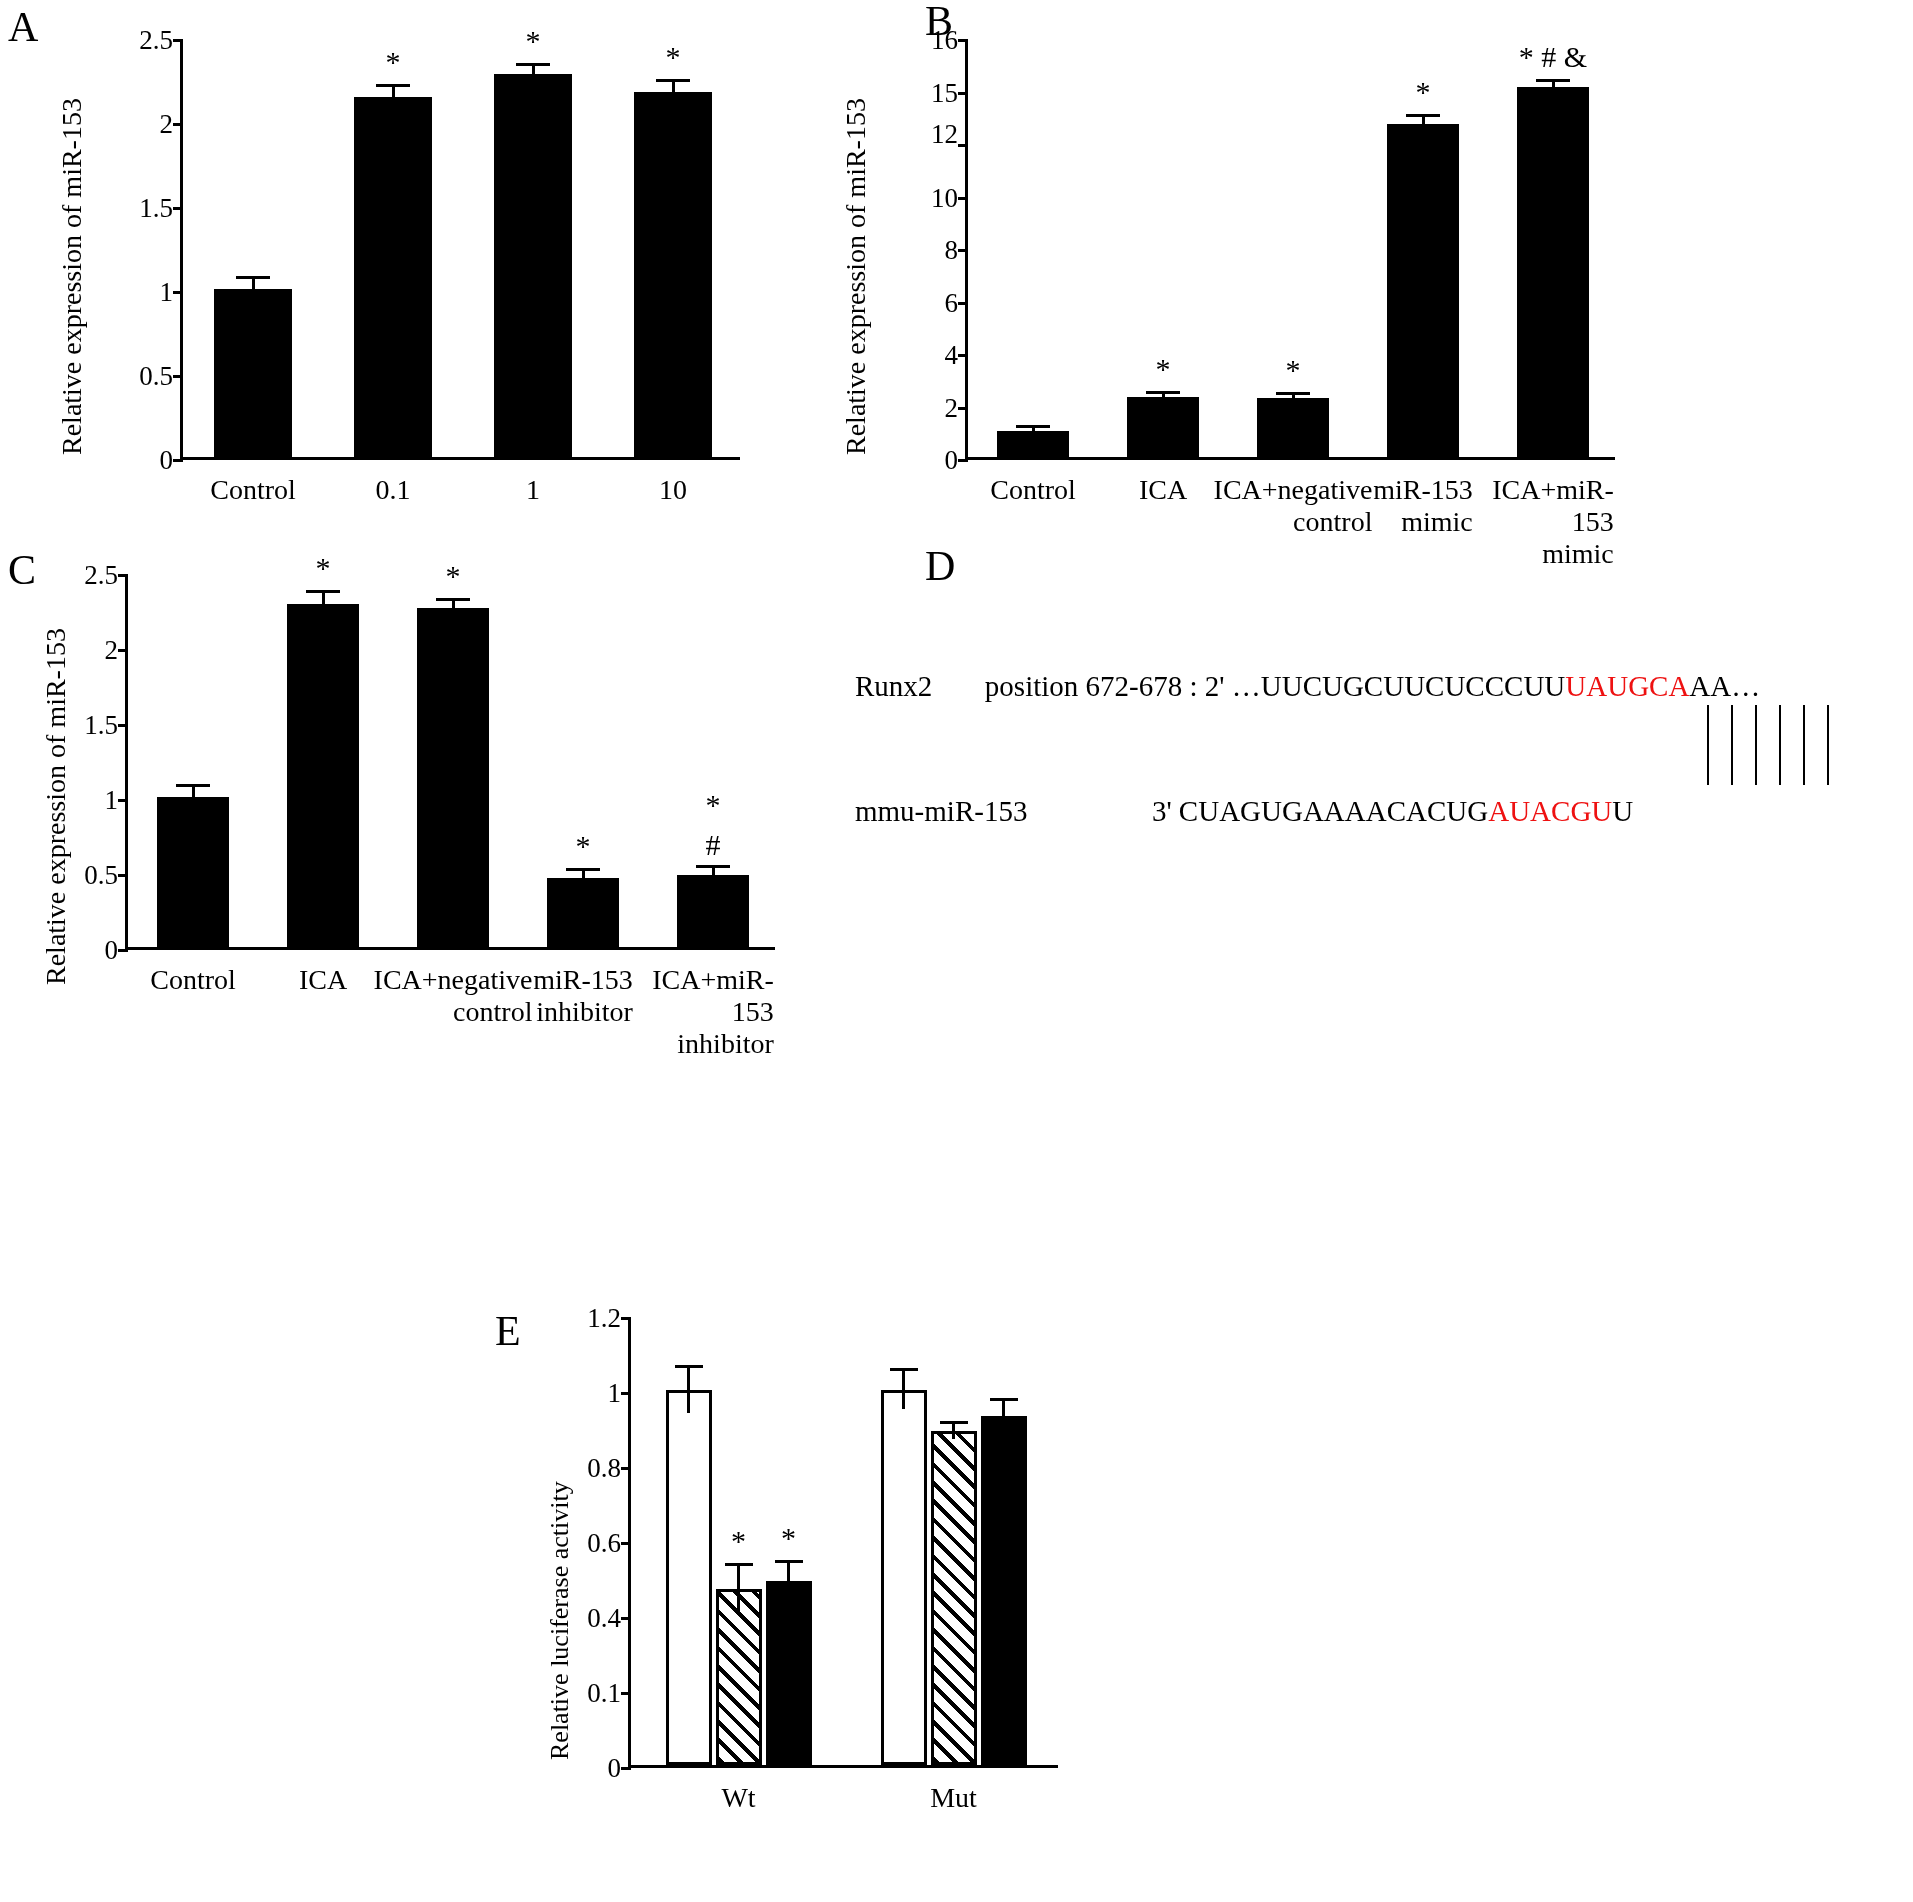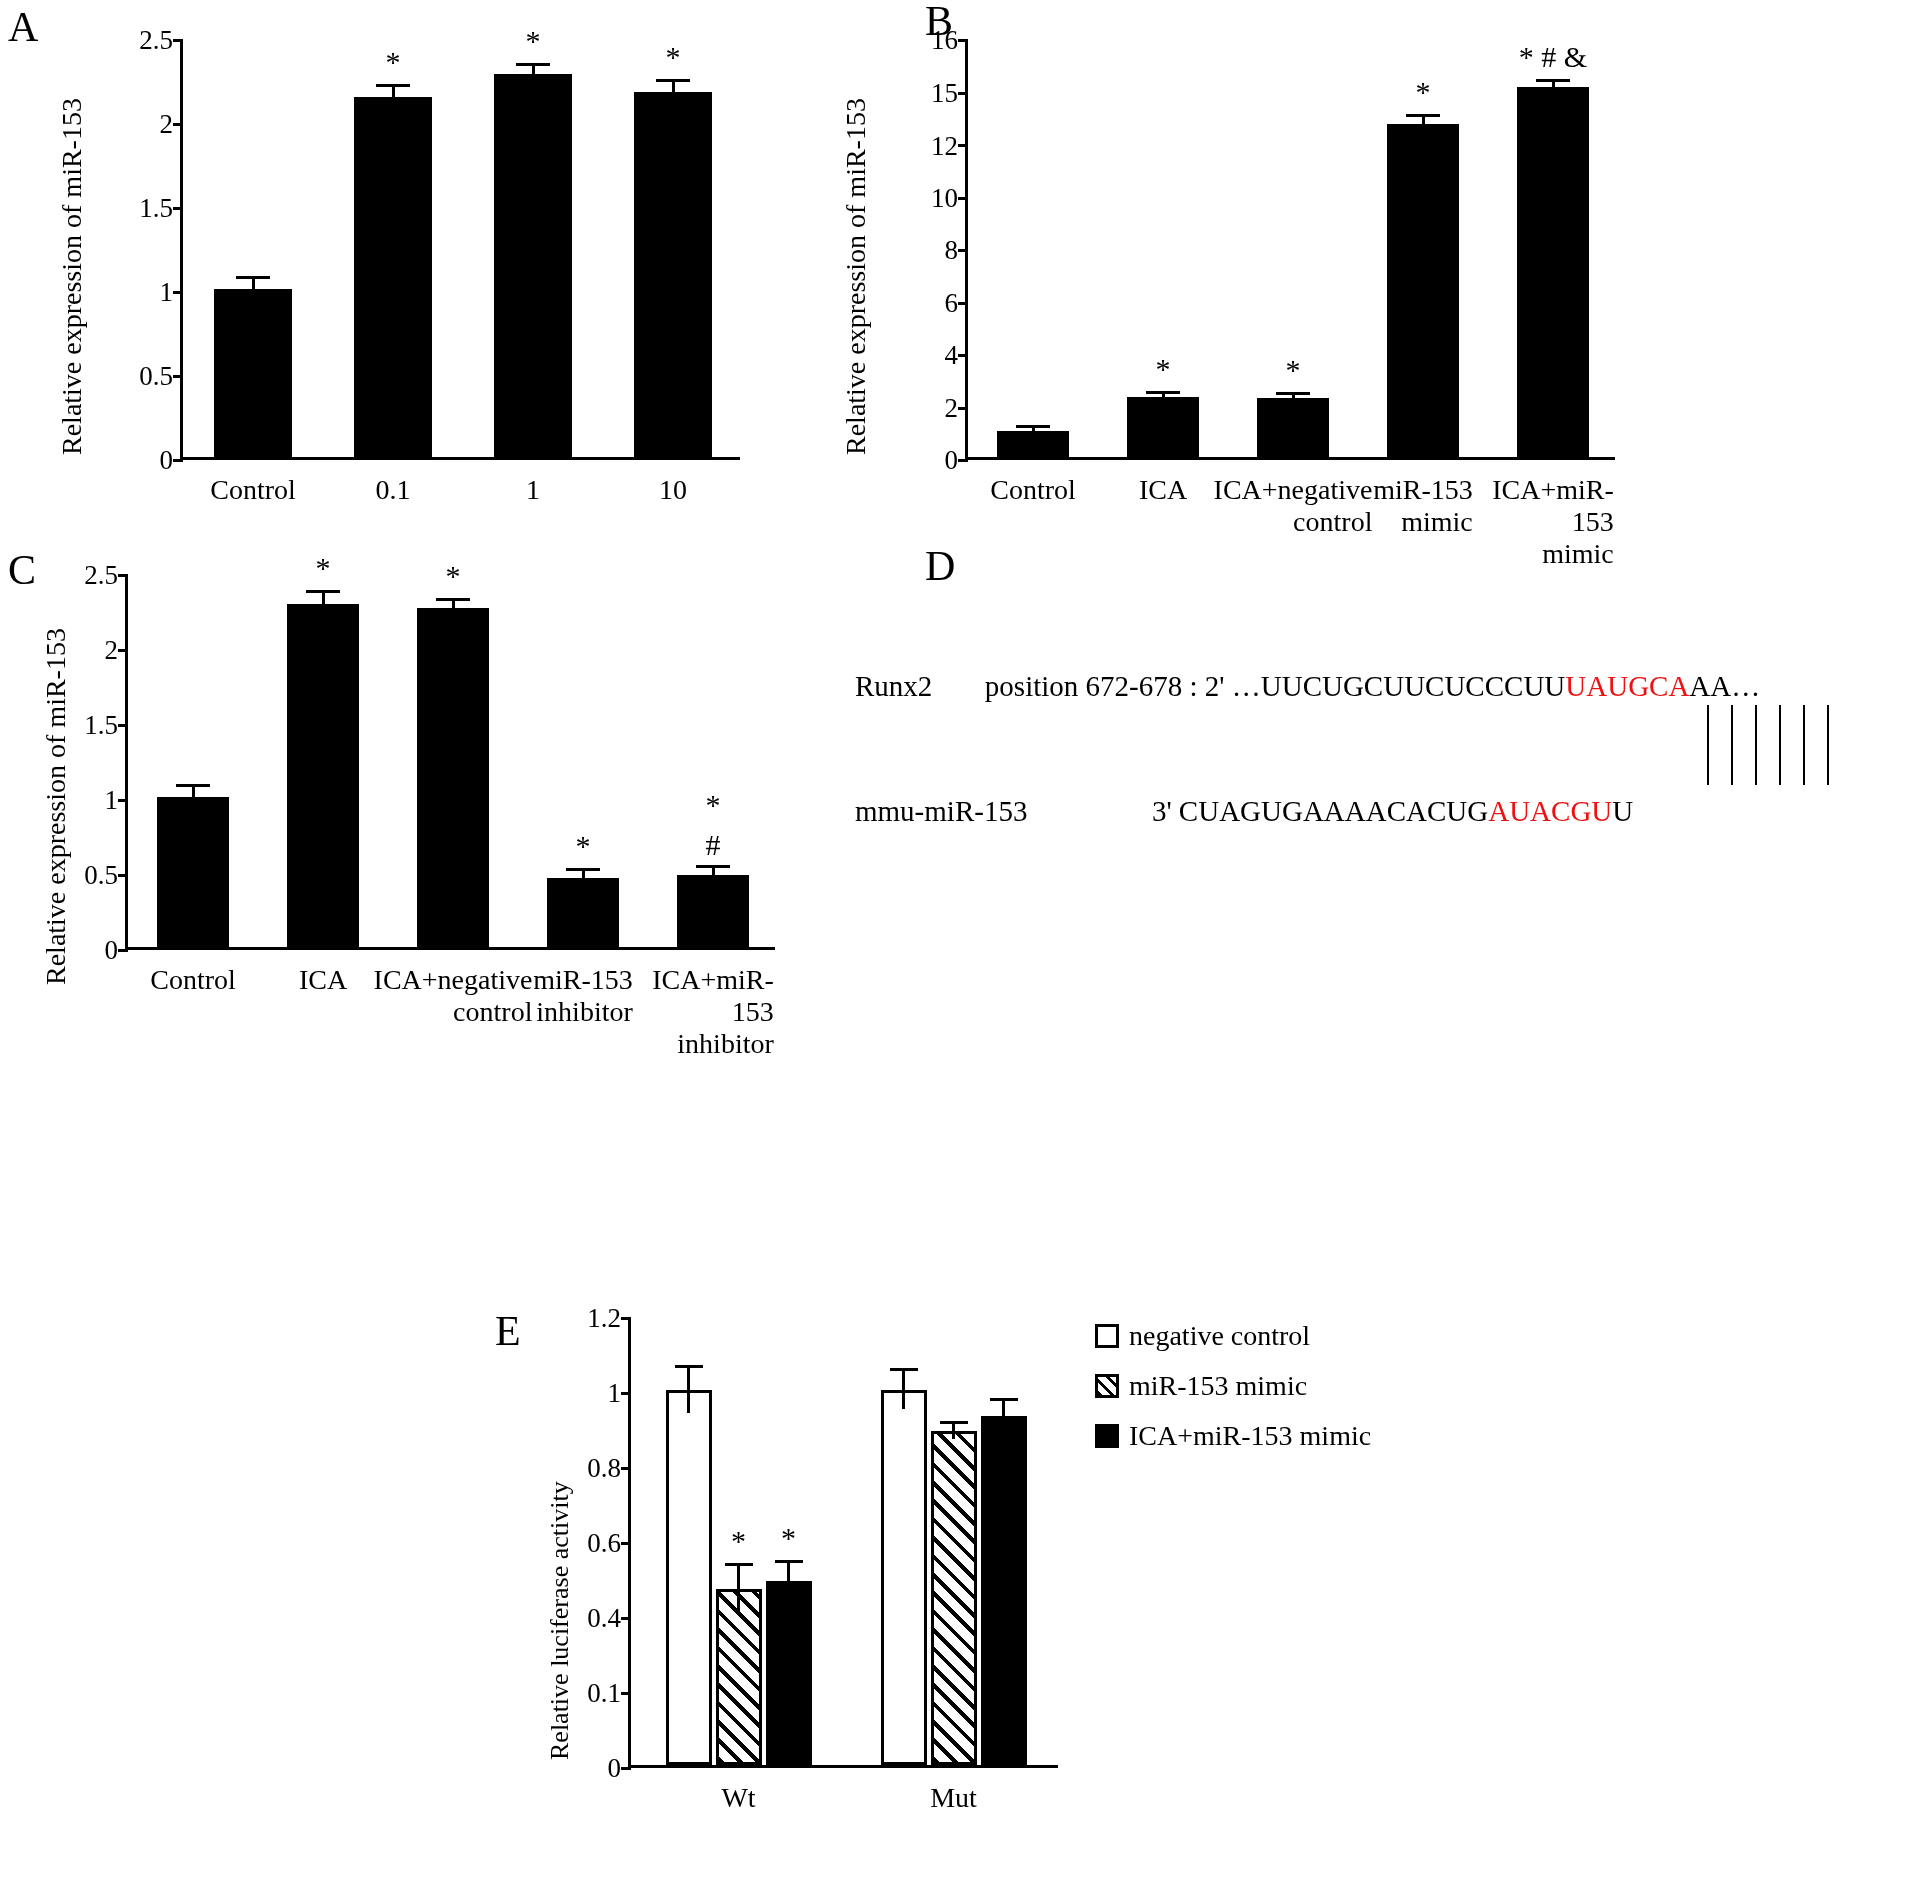--- a/index.html
+++ b/index.html
@@ -204,21 +204,21 @@
       <div class="ytick" style="top: 367.5px;">2</div>
       <div class="ytickmark" style="top: 367.5px;"></div>
       <div class="ytick" style="top: 315px;">4</div>
       <div class="ytickmark" style="top: 315px;"></div>
       <div class="ytick" style="top: 262.5px;">6</div>
       <div class="ytickmark" style="top: 262.5px;"></div>
       <div class="ytick" style="top: 210px;">8</div>
       <div class="ytickmark" style="top: 210px;"></div>
       <div class="ytick" style="top: 157.5px;">10</div>
       <div class="ytickmark" style="top: 157.5px;"></div>
-      <div class="ytick" style="top: 106px;">12</div>
+      <div class="ytick" style="top: 94px;">12</div>
       <div class="ytickmark" style="top: 105px;"></div>
       <div class="ytick" style="top: 52.5px;">15</div>
       <div class="ytickmark" style="top: 52.5px;"></div>
       <div class="ytick" style="top: 0px; text-align: center;">16</div>
       <div class="ytickmark" style="top: 0px;"></div>
       <div class="bar" style="left: 29px; width: 72px; height: 26.25px;"></div>
       <div class="errbar" style="left: 63.5px; bottom: 26.25px; height: 3.15px;"></div>
       <div class="errcap" style="left: 48px; bottom: 29.4px; width: 34px;"></div>
       <div class="errbar" style="left: 63.5px; bottom: 23.1px; height: 3.15px;"></div>
       <div class="xlabel" style="left: 65px; top: 434px;">
@@ -390,27 +390,13 @@
       <div class="errbar" style="left: 321px; bottom: 333.75px; height: 7.5px;"></div>
       <div class="errcap" style="left: 308.5px; bottom: 341.25px; width: 28px;"></div>
       <div class="errbar" style="left: 321px; bottom: 326.25px; height: 7.5px;"></div>
       <div class="bar" style="left: 349.5px; width: 46px; height: 348.75px;"></div>
       <div class="errbar" style="left: 371px; bottom: 348.75px; height: 15px;"></div>
       <div class="errcap" style="left: 358.5px; bottom: 363.75px; width: 28px;"></div>
       <div class="errbar" style="left: 371px; bottom: 333.75px; height: 15px;"></div>
       <div class="xlabel" style="left: 322.5px; top: 464px;">Mut</div>
     </div>
 
-  <div class="legend" style="left:615px;top:30px;">
-    <div class="legend-row">
-      <span class="swatch open"></span>
-      <span>negative control</span>
-    </div>
-    <div class="legend-row">
-      <span class="swatch hatch"></span>
-      <span>miR-153 mimic</span>
-    </div>
-    <div class="legend-row">
-      <span class="swatch solid"></span>
-      <span>ICA+miR-153 mimic</span>
-    </div>
-  </div>
 </div>
 
 </body></html>

